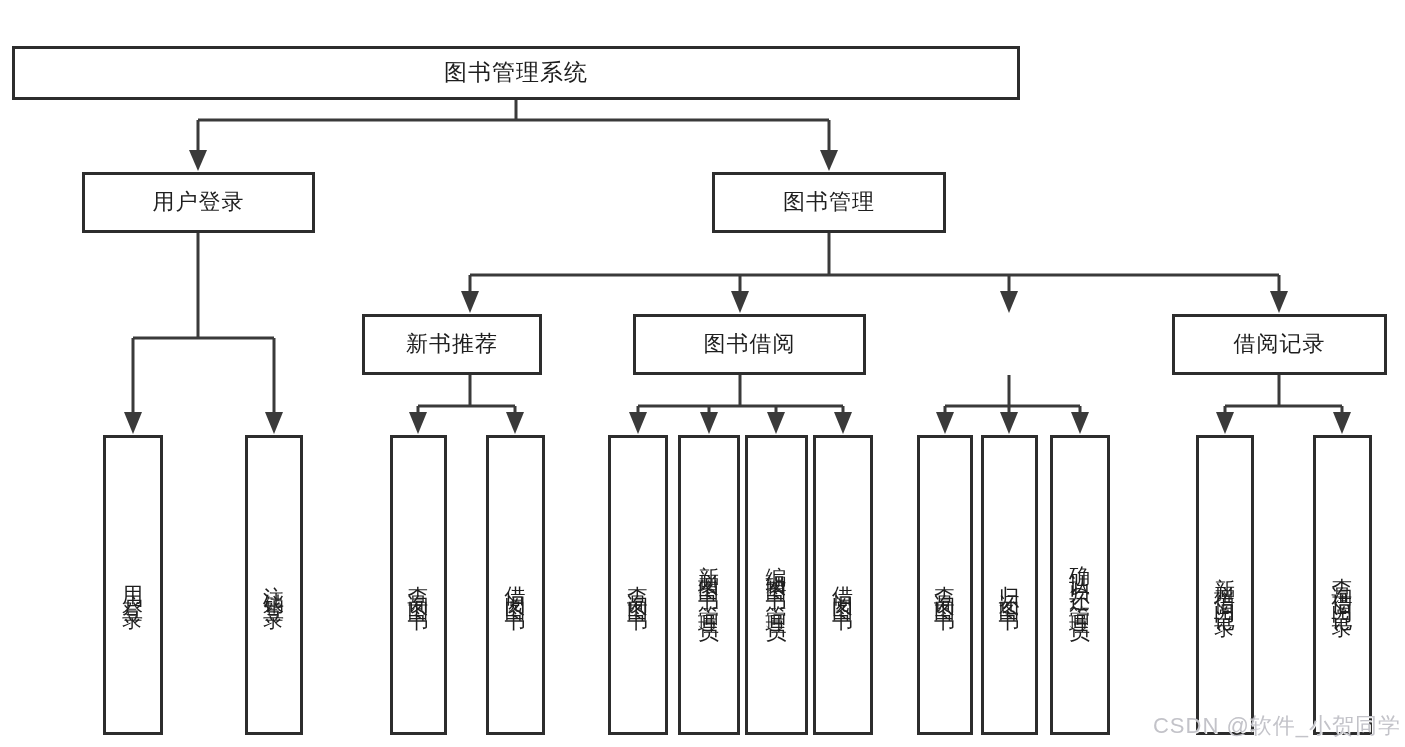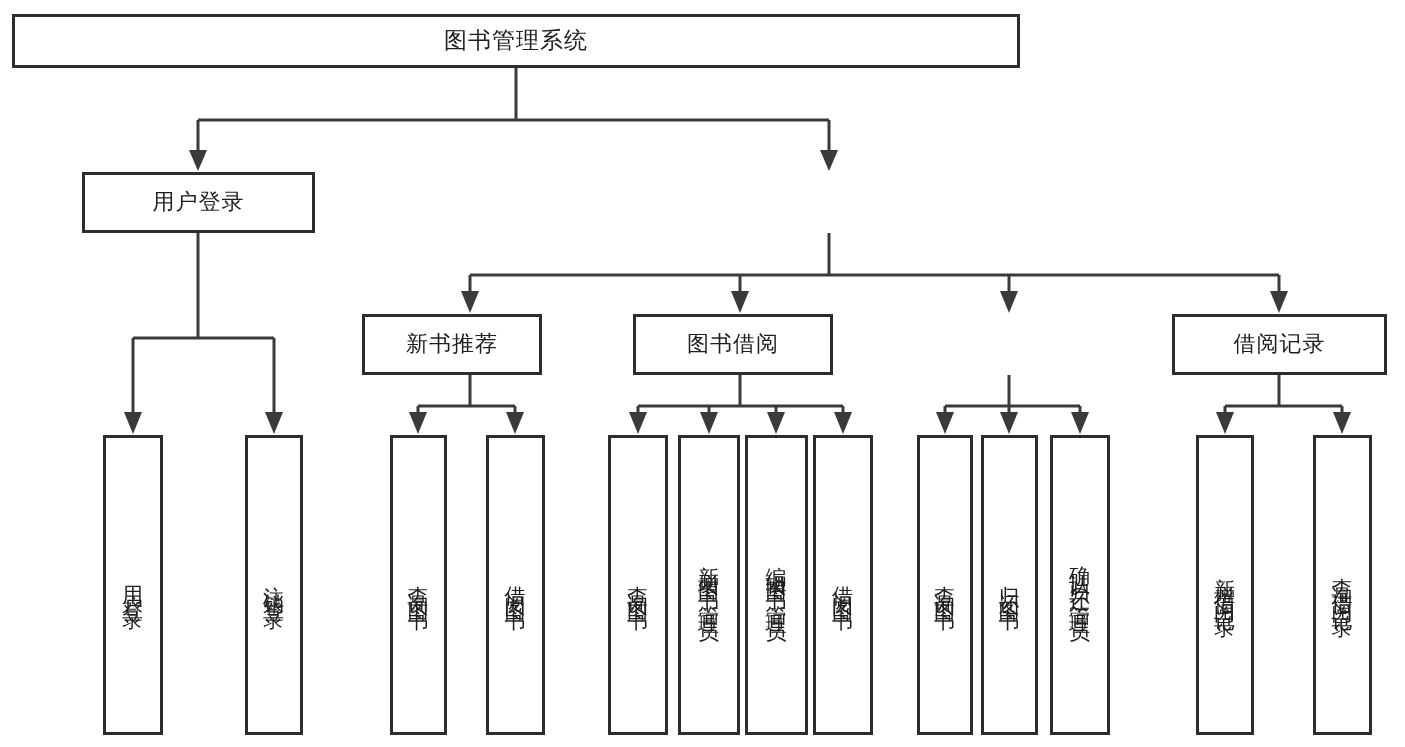--- a/index.html
+++ b/index.html
@@ -36,21 +36,21 @@
     text-align:center;
   }
   .box.h{white-space:nowrap;}
   .box.v{
     writing-mode:vertical-rl;
     text-orientation:mixed;
     letter-spacing:8px;
     font-size:21px;
     padding:6px 0;
   }
-  .title-box{font-size:23px;}
+  .title-box{font-size:23px;margin-top:32px;}
   .watermark{
     position:absolute;
     right:4px;bottom:6px;
     font-size:22px;
     color:var(--watermark);
     text-shadow:1px 1px 0 rgba(255,255,255,0.95);
     letter-spacing:1px;
     white-space:nowrap;
   }
 </style>
@@ -91,37 +91,39 @@
     <polygon points="1071,412 1089,412 1080,434"></polygon>
 
     <path d="M1279,375 V406 M1225,406 H1342 M1225,406 V414 M1342,406 V414"></path>
     <polygon points="1216,412 1234,412 1225,434"></polygon>
     <polygon points="1333,412 1351,412 1342,434"></polygon>
   </svg>
 
   <div class="box h title-box" style="left:12px;top:14px;width:1008px;height:54px">图书管理系统</div>
 
   <div class="box h" style="left:82px;top:172px;width:233px;height:61px">用户登录</div>
+  <div class="box h" style="left:712px;top:172px;width:234px;height:61px">图书管理</div>
 
   <div class="box h" style="left:362px;top:314px;width:180px;height:61px">新书推荐</div>
-  <div class="box h" style="left:633px;top:314px;width:200px;height:61px">图书借阅</div>
+  <div class="box h" style="left:633px;top:314px;width:233px;height:61px">图书借阅</div>
   <div class="box h" style="left:1172px;top:314px;width:215px;height:61px">借阅记录</div>
 
   <div class="box v" style="left:103px;top:435px;width:60px;height:300px">用户登录</div>
   <div class="box v" style="left:245px;top:435px;width:58px;height:300px">注销登录</div>
 
   <div class="box v" style="left:390px;top:435px;width:57px;height:300px">查询图书</div>
   <div class="box v" style="left:486px;top:435px;width:59px;height:300px">借阅图书</div>
 
   <div class="box v" style="left:608px;top:435px;width:60px;height:300px">查询图书</div>
   <div class="box v" style="left:678px;top:435px;width:62px;height:300px">新增图书（管理员）</div>
   <div class="box v" style="left:745px;top:435px;width:63px;height:300px">编辑图书（管理员）</div>
   <div class="box v" style="left:813px;top:435px;width:60px;height:300px">借阅图书</div>
 
   <div class="box v" style="left:917px;top:435px;width:56px;height:300px">查询图书</div>
   <div class="box v" style="left:981px;top:435px;width:57px;height:300px">归还图书</div>
   <div class="box v" style="left:1050px;top:435px;width:60px;height:300px">确认归还（管理员）</div>
 
   <div class="box v" style="left:1196px;top:435px;width:58px;height:300px">新增借阅记录</div>
   <div class="box v" style="left:1313px;top:435px;width:59px;height:300px">查询借阅记录</div>
 
+  <div class="watermark">CSDN @软件_小贺同学</div>
 
 </div>
 
 </body></html>

